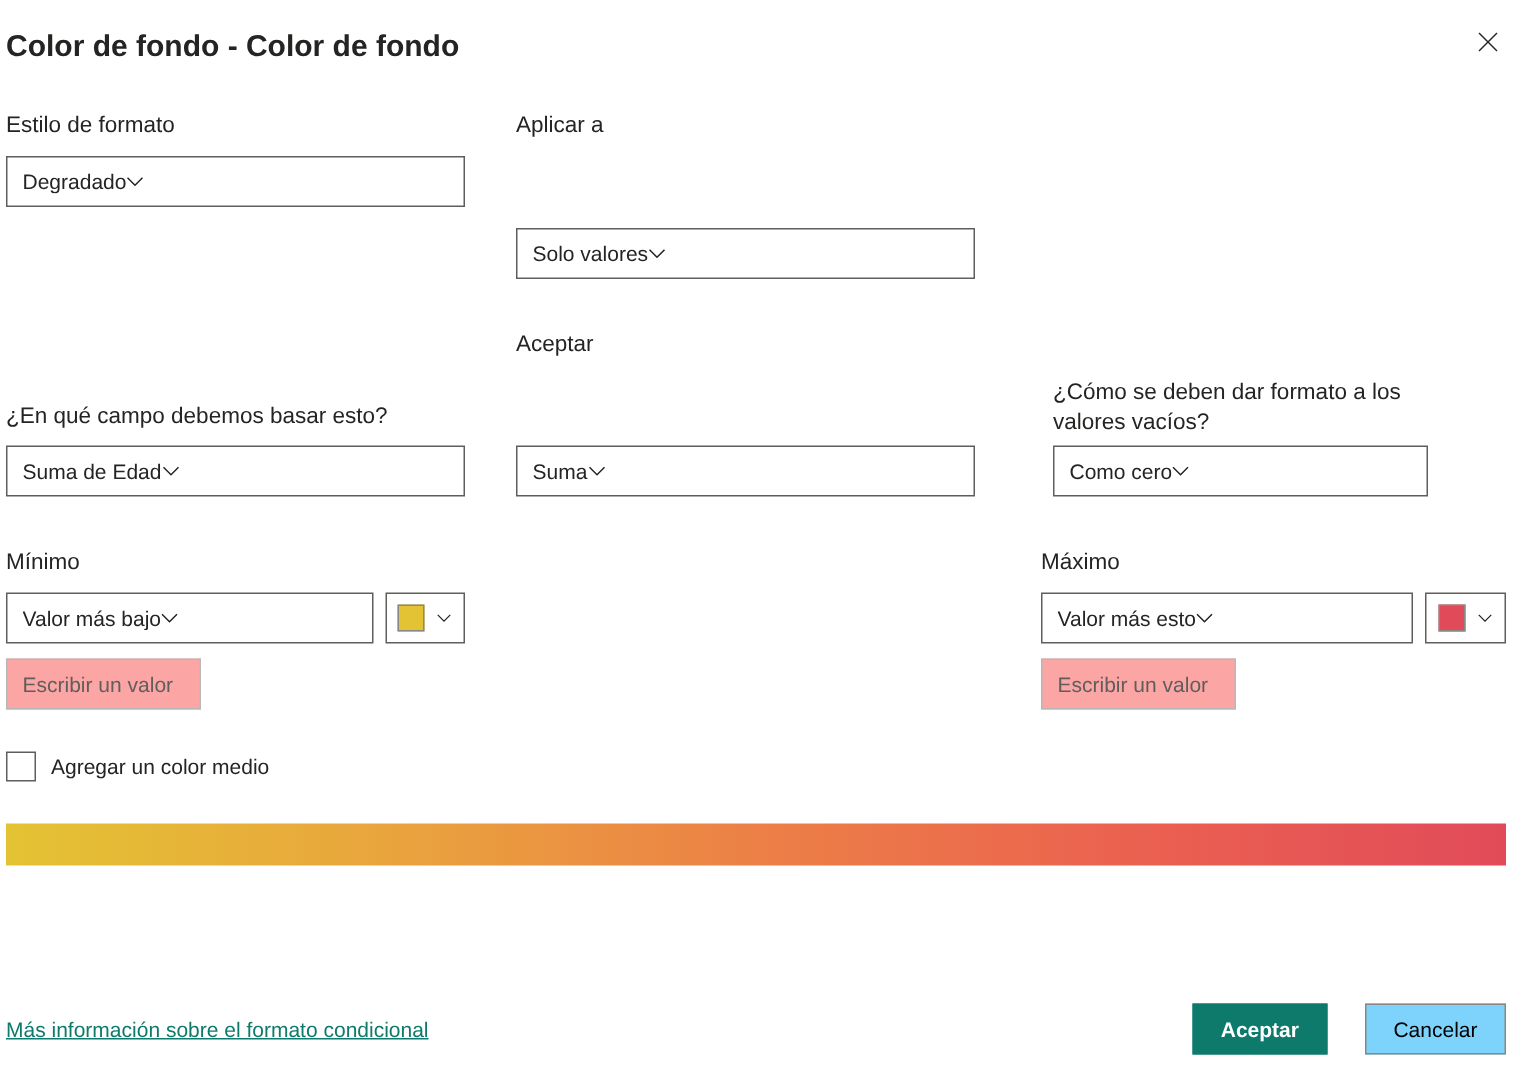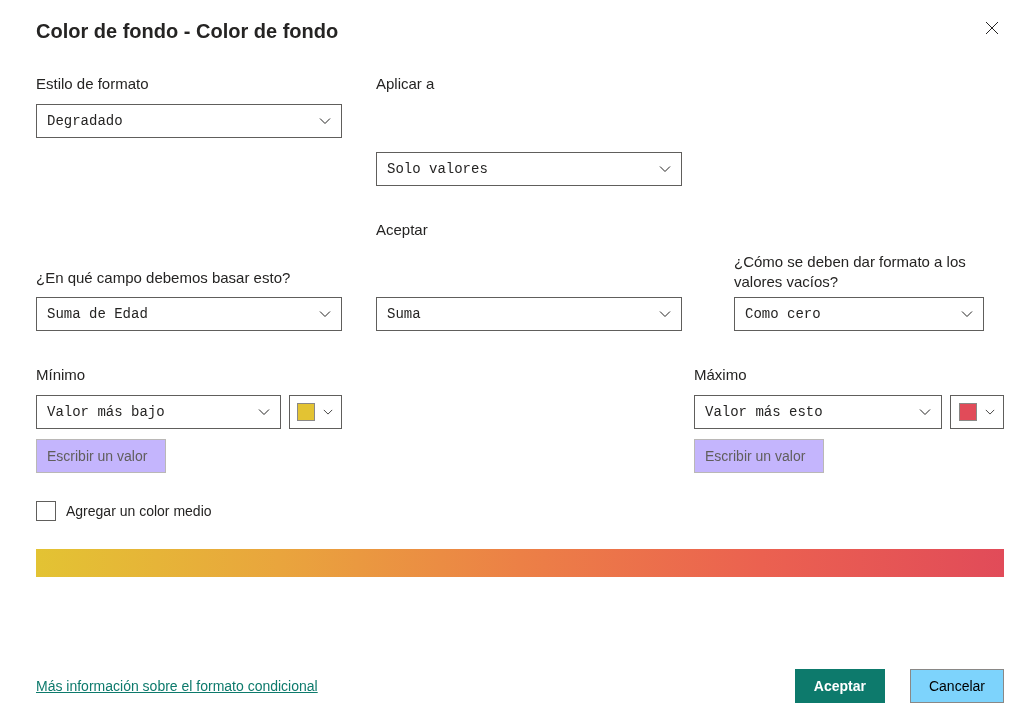--- a/index.html
+++ b/index.html
@@ -8,21 +8,21 @@
     padding: 0;
     font-family: "Segoe UI", Arial, sans-serif;
     font-size: 14px;
     color: #252423;
     background: #fff;
     width: 1024px;
     height: 723px;
     position: relative;
   }
   .dialog {
-    padding: 18px 20px 20px 36px;
+    padding: 18px 20px 20px 4px;
     height: 100%;
     display: flex;
     flex-direction: column;
   }
   .header {
     display: flex;
     justify-content: space-between;
     align-items: flex-start;
   }
   .title {
@@ -64,24 +64,22 @@
   .label.two-line {
     margin-top: -10px;
     margin-bottom: 6px;
   }
   .dropdown {
     height: 34px;
     border: 1px solid #605e5c;
     background: #fff;
     display: flex;
     align-items: center;
-    justify-content: space-between;
     padding: 0 10px;
     cursor: pointer;
-    font-family: Liberation Mono, monospace;
   }
   .dropdown-text { white-space: nowrap; overflow: hidden; text-overflow: ellipsis; }
   .chevron {
     width: 12px;
     height: 8px;
     flex-shrink: 0;
   }
   .color-dd {
     width: 54px;
     height: 34px;
@@ -95,21 +93,21 @@
   }
   .color-swatch {
     width: 18px;
     height: 18px;
     border: 1px solid #8a8886;
   }
   .text-input {
     width: 130px;
     height: 34px;
     border: 1px solid #bab8b6;
-    background: #c4b5fd;
+    background: #fca5a5;
     color: #605e5c;
     padding: 0 10px;
     margin-top: 10px;
     font-family: inherit;
     font-size: 14px;
   }
   .text-input::placeholder { color: #605e5c; }
   .line-min, .line-max {
     display: flex;
     align-items: center;

